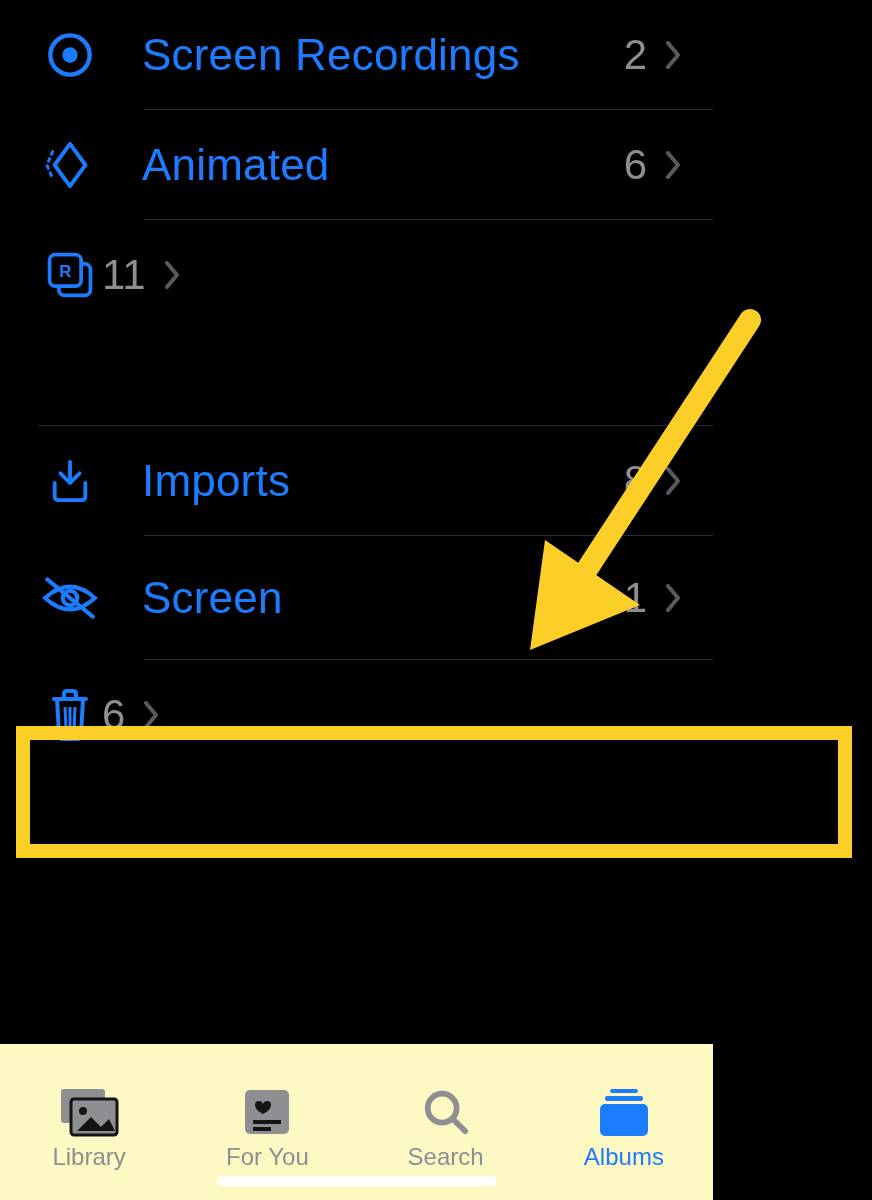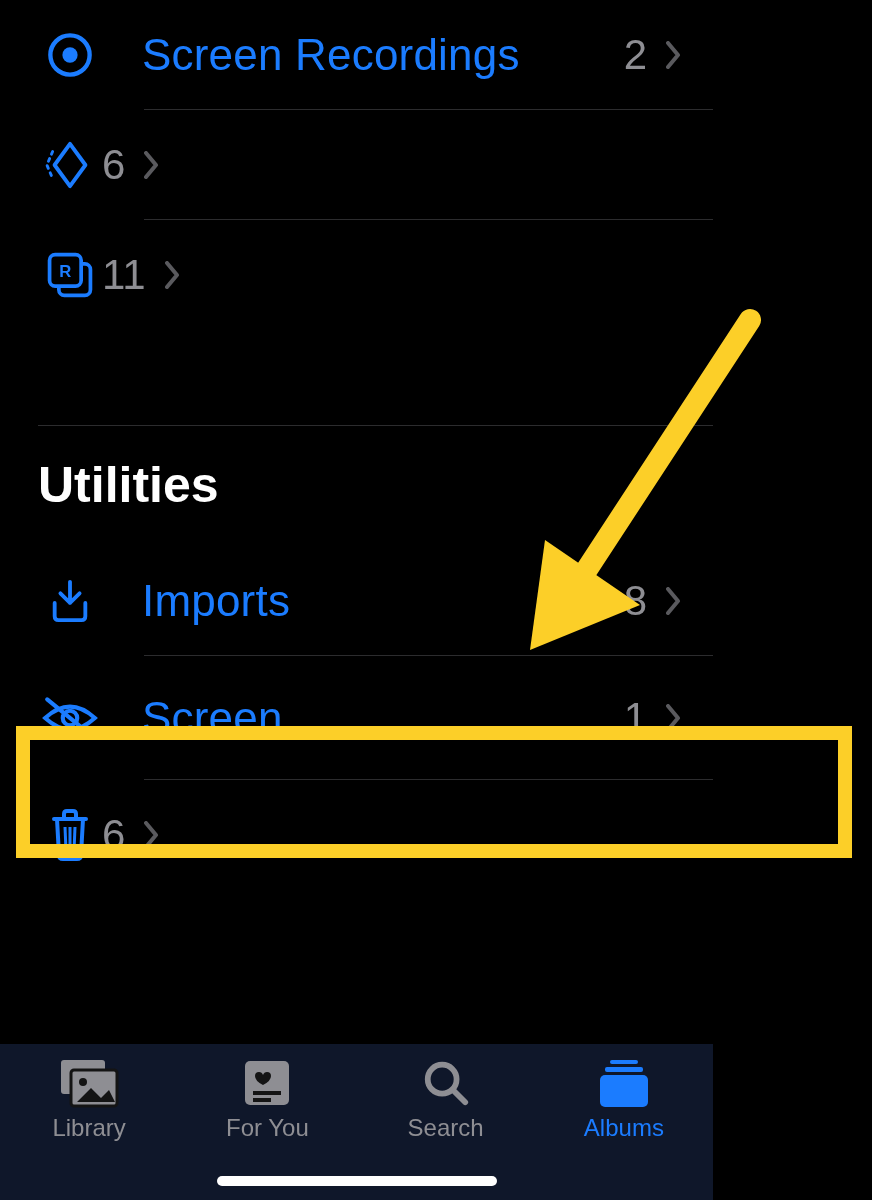--- a/index.html
+++ b/index.html
@@ -25,21 +25,21 @@
 
   .highlight {
     position:absolute; left: 16px; width: 836px; top: 726px; height: 132px;
     border: 14px solid #fccf28; z-index: 5; pointer-events: none;
   }
 
   .arrow-wrap { position:absolute; left: 480px; top: 300px; width: 300px; height: 360px; z-index:6; pointer-events:none;}
 
   .tabbar {
     position:absolute; left:0; right:0; bottom:0; height: 156px;
-    background:#0f172a; display:flex; justify-content:space-around; align-items:flex-start;
+    background:#fef9c3; display:flex; justify-content:space-around; align-items:center;
     padding-top: 14px;
   }
   .tab { width: 200px; display:flex; flex-direction:column; align-items:center; gap:6px; }
   .tab .ticon { width: 64px; height: 50px; display:flex; align-items:center; justify-content:center; }
   .tab .tlabel { font-size: 24px; color:#8e8e93; }
   .tab.active .tlabel { color:#1b7cff; }
 
   .home-ind { position:absolute; left:50%; transform:translateX(-50%); bottom:14px; width:280px; height:10px; border-radius:6px; background:#fff; }
 
   svg { display:block; }
@@ -68,20 +68,21 @@
       <div class="sep"></div>
     </div>
 
     <div class="row">
       <span class="icon">
         <svg viewBox="0 0 56 56" width="54" height="54">
           <path d="M28 6 L44 28 L28 50 L12 28 Z" fill="none" stroke="#1b7cff" stroke-width="4" stroke-linejoin="round"></path>
           <path d="M10 14 L4 28 L10 42" fill="none" stroke="#1b7cff" stroke-width="3" stroke-linecap="round" stroke-dasharray="3 5"></path>
         </svg>
       </span>
+      <span class="label">Animated</span>
       <span class="count">6</span>
       <span class="chev">
         <svg viewBox="0 0 16 28" width="16" height="28">
             <path d="M2 2 L12 14 L2 26" fill="none" stroke="#5a5a5e" stroke-width="4" stroke-linecap="round" stroke-linejoin="round"></path>
           </svg>
       </span>
       <div class="sep"></div>
     </div>
 
     <div class="row">
@@ -97,23 +98,20 @@
         <svg viewBox="0 0 16 28" width="16" height="28">
             <path d="M2 2 L12 14 L2 26" fill="none" stroke="#5a5a5e" stroke-width="4" stroke-linecap="round" stroke-linejoin="round"></path>
           </svg>
       </span>
     </div>
 
     <div style="height:96px; position:relative;">
       <div class="sec-line" style="top:95px;"></div>
     </div>
 
-    <div style="height:120px; position:relative;">
-      <div class="section-title" style="top:30px;">Utilities</div>
-    </div>
 
     <div class="row">
       <span class="icon">
         <svg viewBox="0 0 48 48" width="46" height="46">
           <path d="M24 4 L24 26 M24 26 L14 16 M24 26 L34 16" fill="none" stroke="#1b7cff" stroke-width="4" stroke-linecap="round" stroke-linejoin="round"></path>
           <path d="M8 26 L8 40 Q8 44 12 44 L36 44 Q40 44 40 40 L40 26" fill="none" stroke="#1b7cff" stroke-width="4" stroke-linecap="round"></path>
         </svg>
       </span>
       <span class="label">Imports</span>
       <span class="count">8</span>

